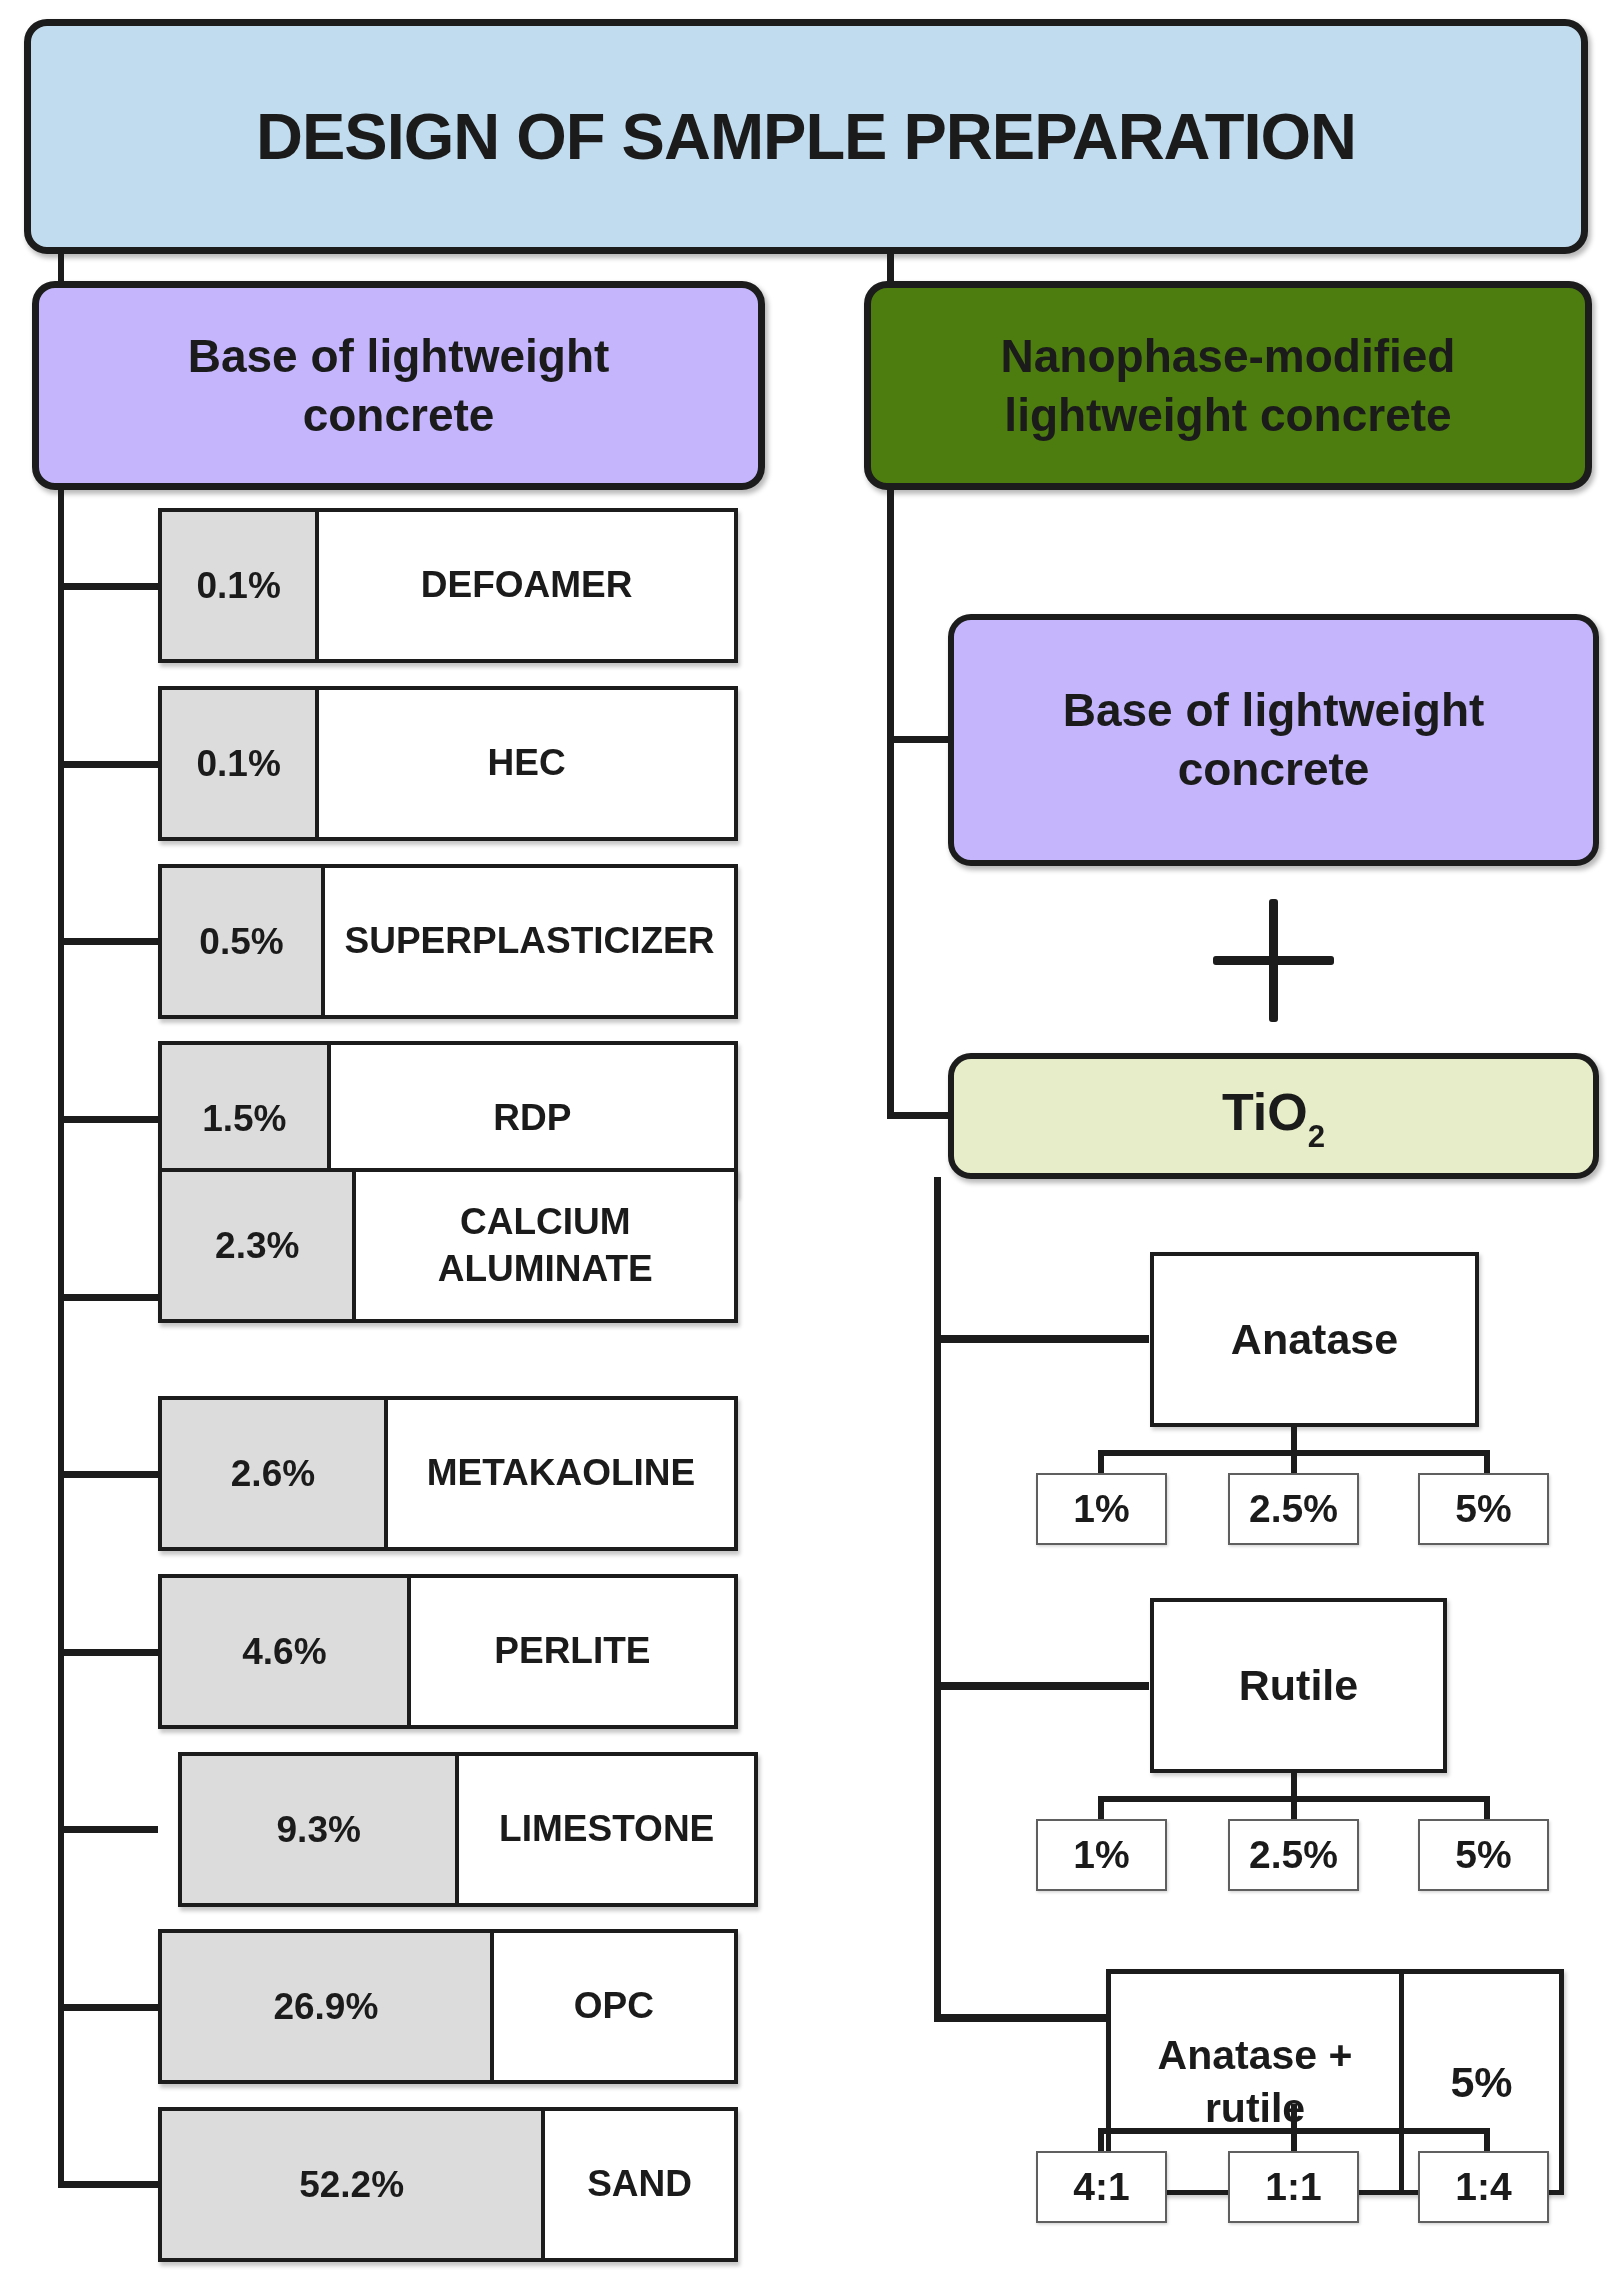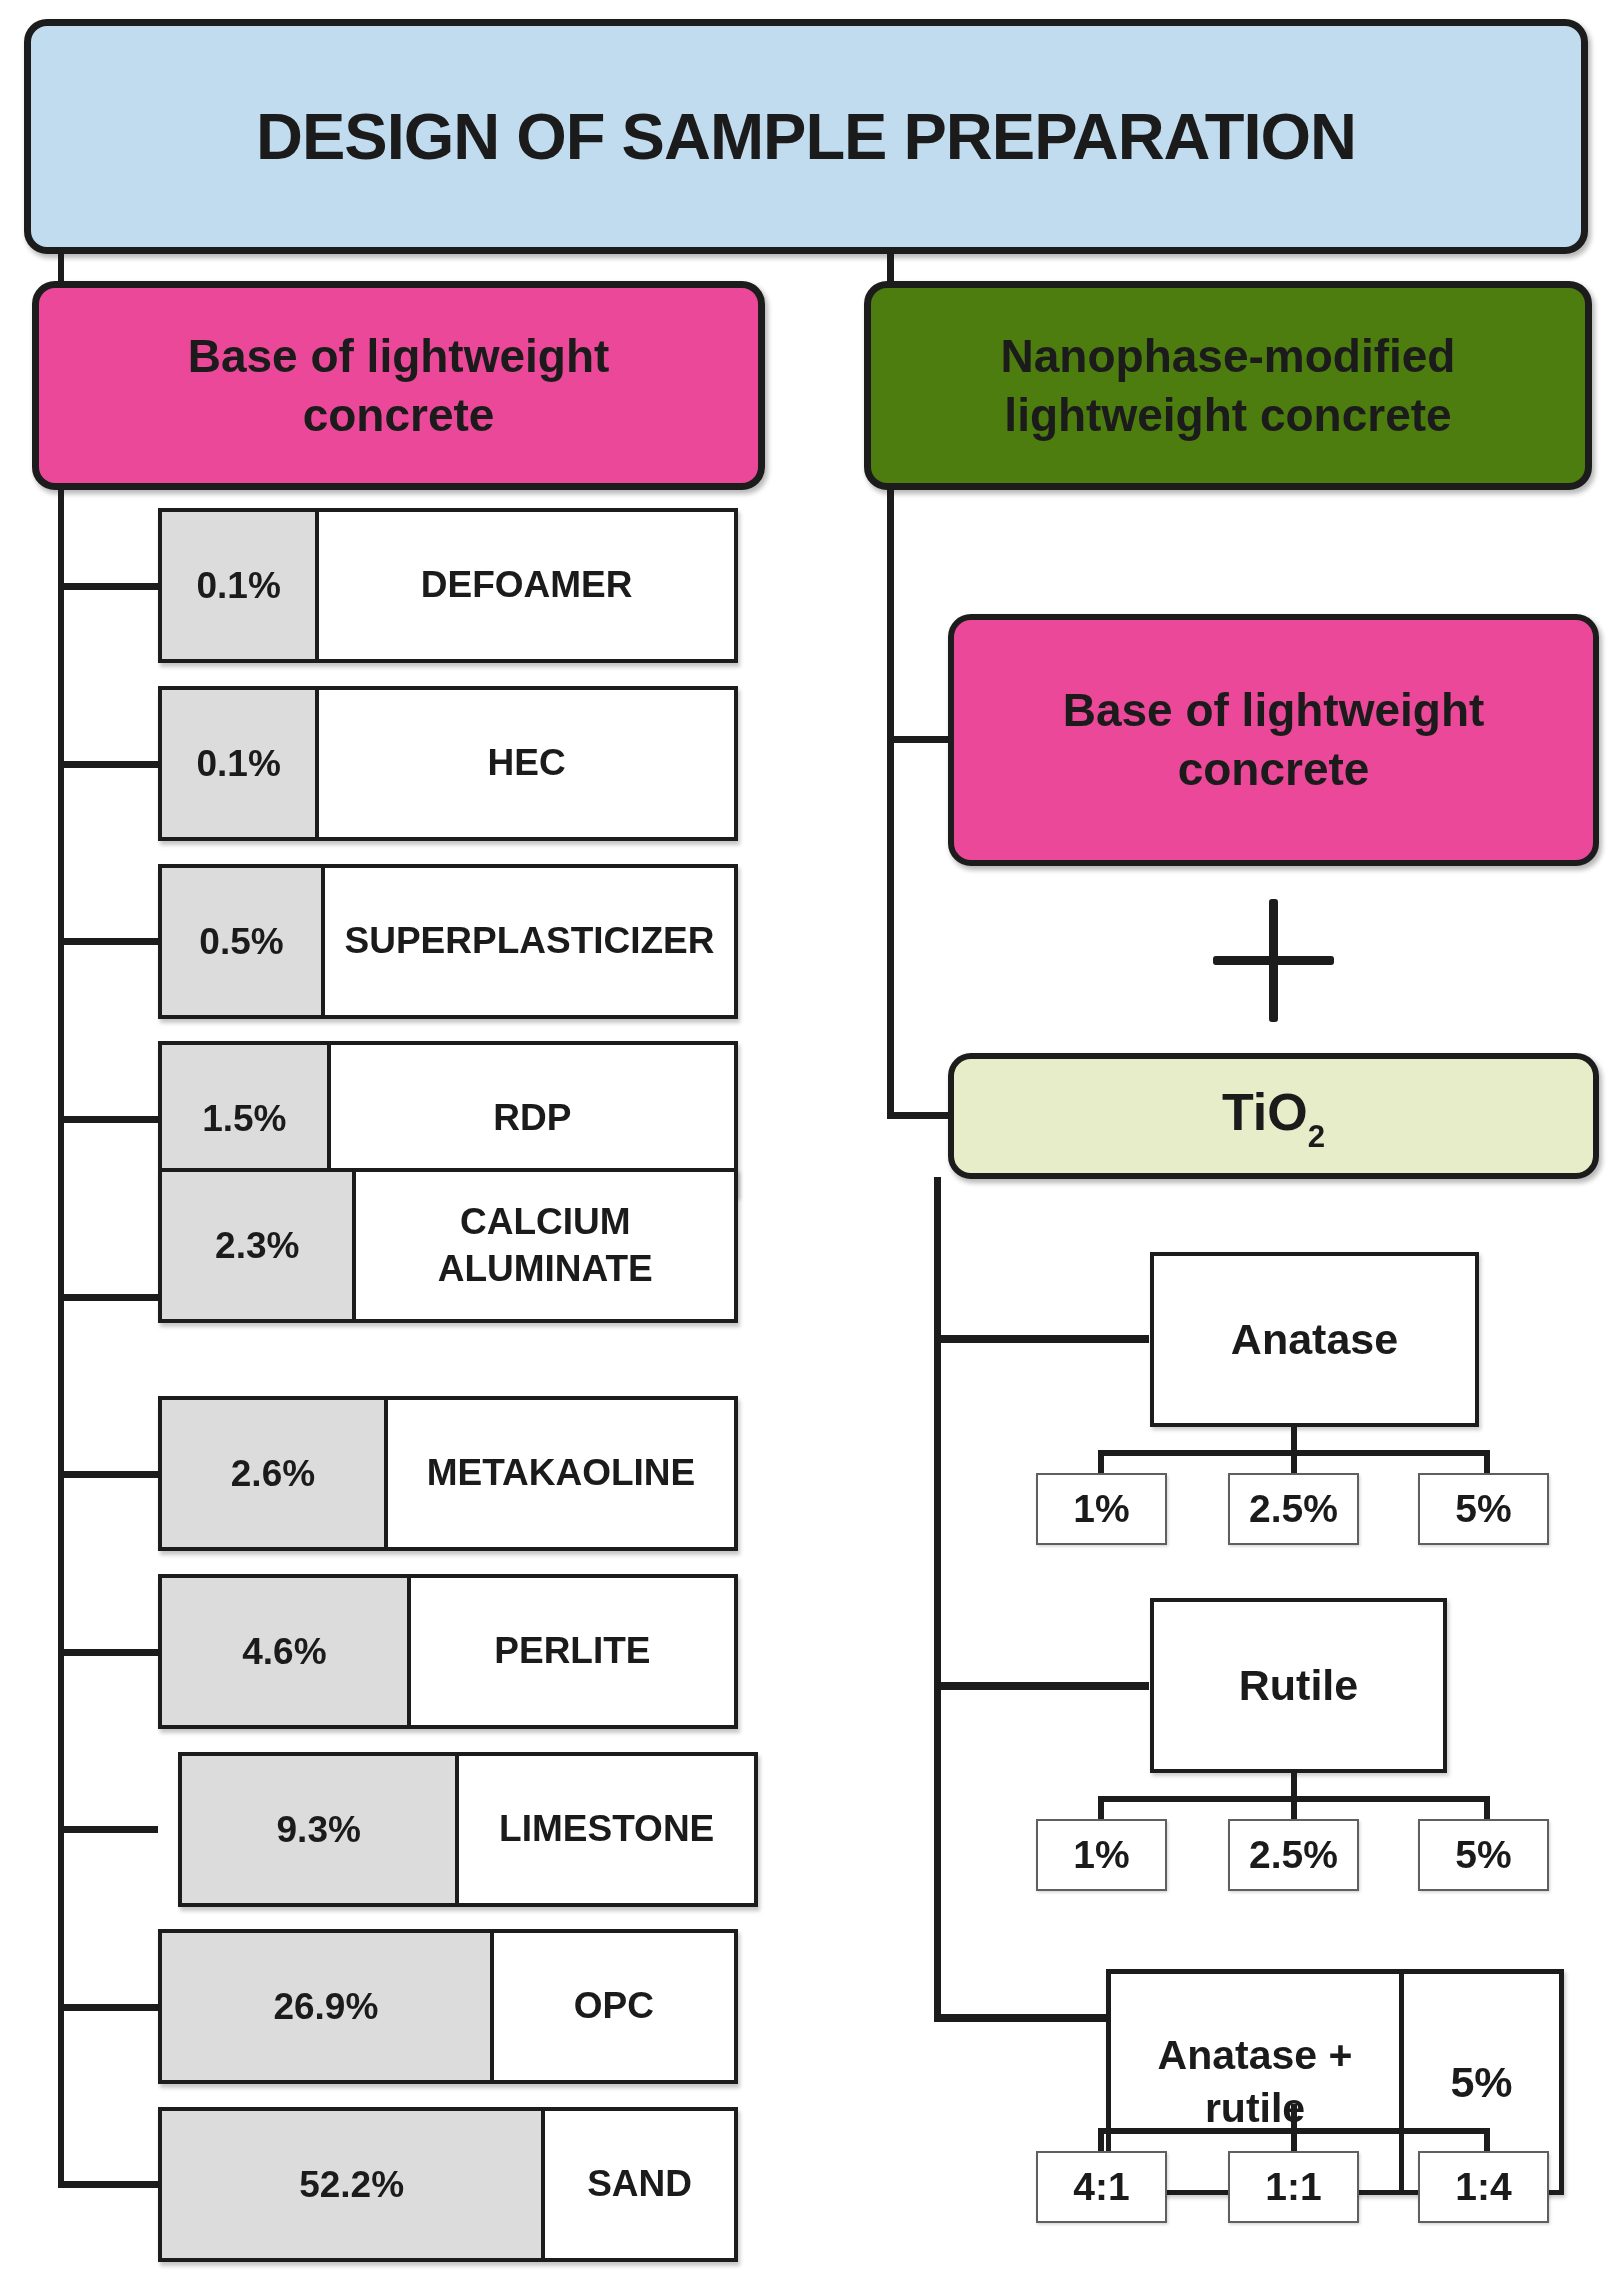--- a/index.html
+++ b/index.html
@@ -11,21 +11,21 @@
   .box {
     position:absolute; box-sizing:border-box; background:#ffffff;
     border:4.9px solid #1c1c1c; display:flex; align-items:center;
     justify-content:center; text-align:center; font-weight:bold;
   }
   .rounded {
     border-width:7.8px; border-radius:23px;
     box-shadow:2.9px 3.9px 5.8px rgba(0,0,0,0.28);
   }
   .title-box { background:#c2dcef; font-size:65px; letter-spacing:-1px; }
-  .teal { background:#ec4899; }
+  .teal { background:#c4b5fd; }
   .grayhdr { background:#4d7c0f; }
   .hdr { font-size:46px; line-height:1.28; }
   .hdr span { max-width:543px; }
   .tio2-box { background:#e6edc8; font-size:52px; }
   .tio2-box sub { font-size:0.6em; position:relative; bottom:-0.18em; font-weight:bold; }
   .line { position:absolute; background:#1c1c1c; }
   .row {
     position:absolute; box-sizing:border-box; left:158px; width:580px; height:155px;
     border:4.9px solid #1c1c1c; display:flex; background:#ffffff;
     box-shadow:1.9px 3.9px 3.9px rgba(0,0,0,0.22);

